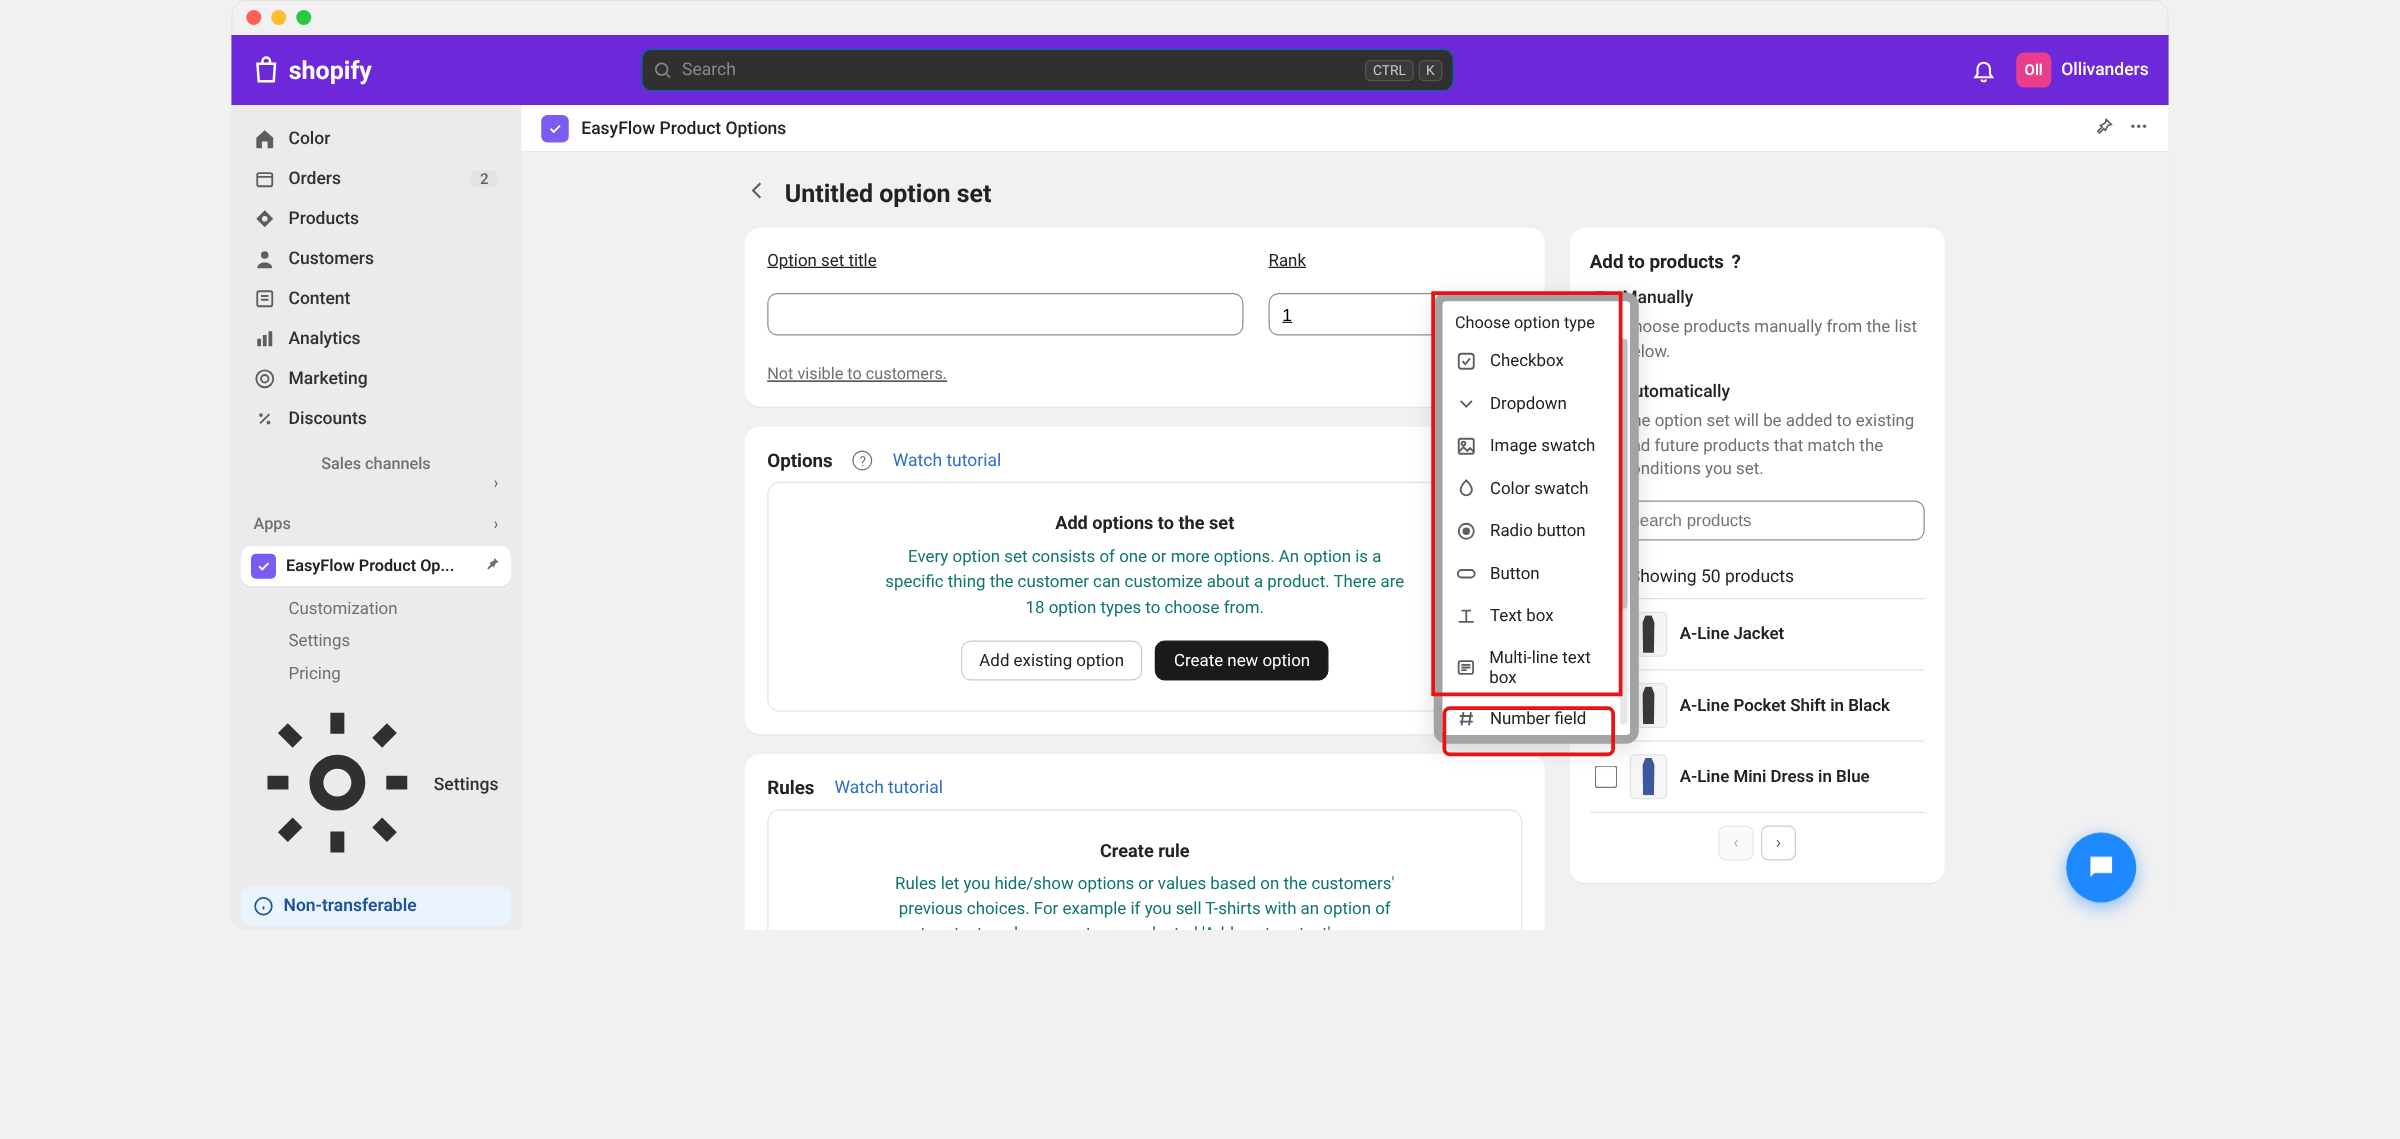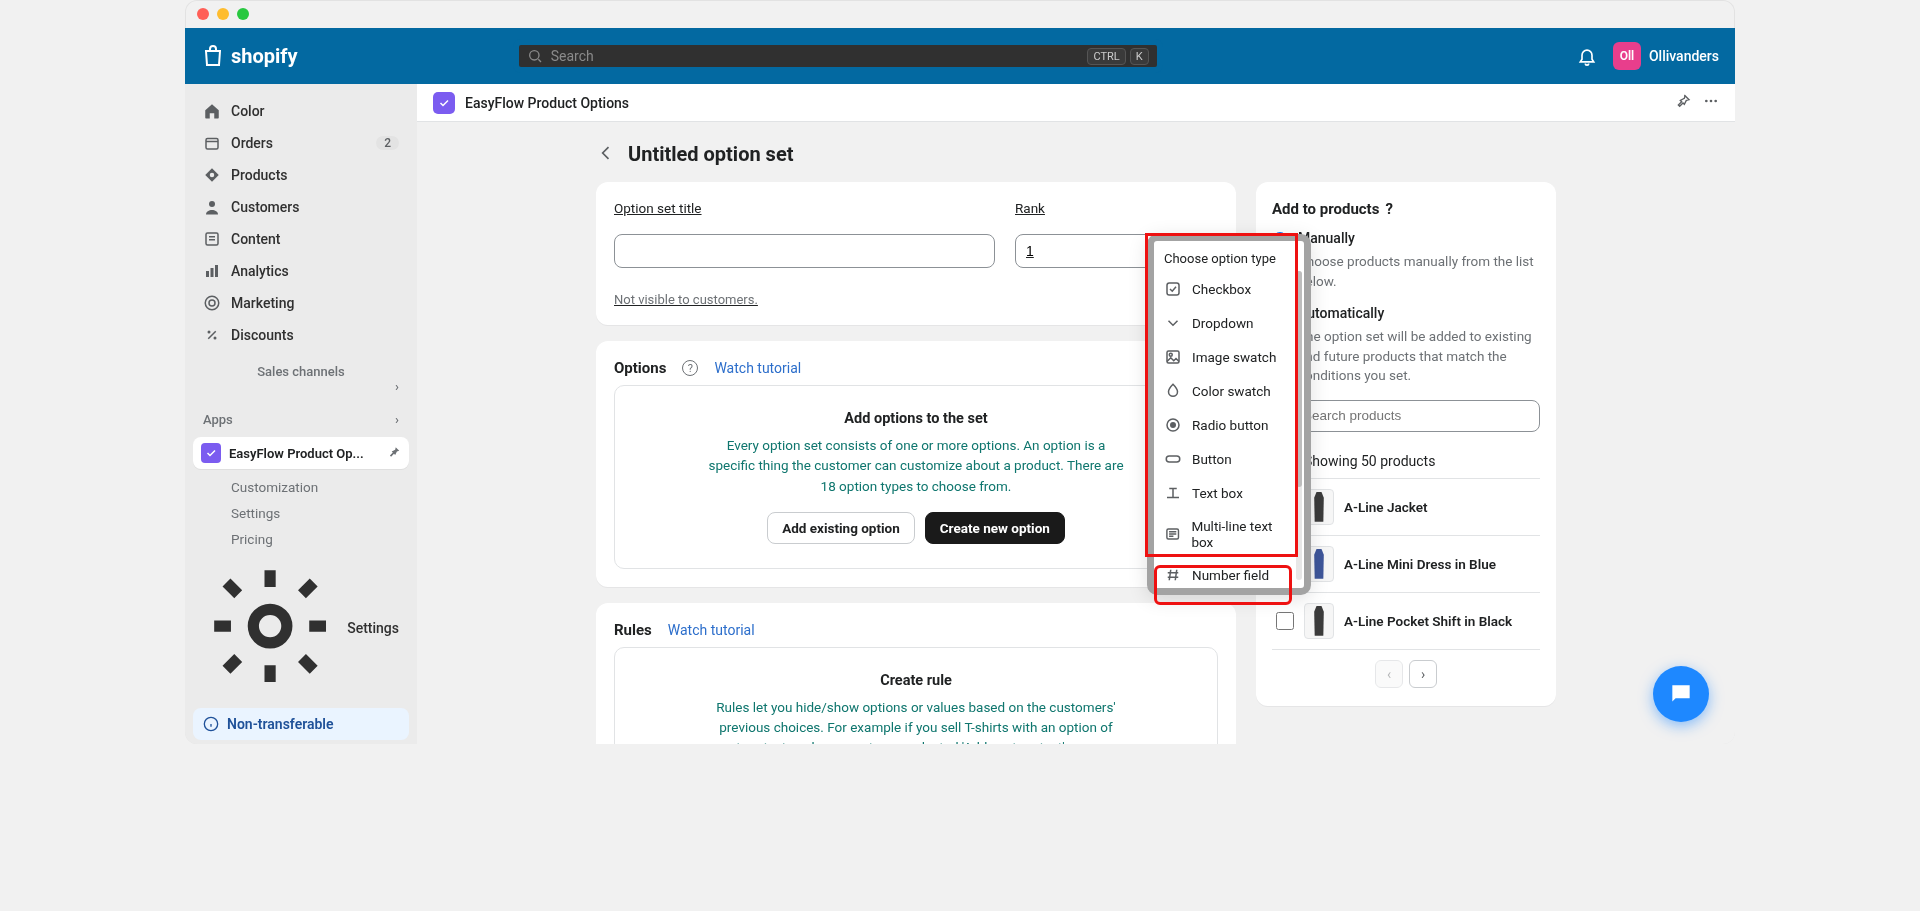--- a/index.html
+++ b/index.html
@@ -8,25 +8,25 @@
 
 
 .mac-window { background: #f1f1f1; border-radius: 12px; overflow: hidden; width: 1550px; height: 744px; margin: 0 auto; position: relative; box-shadow: 0 0 0 1px rgba(0,0,0,0.06) inset; }
 .mac-titlebar { height: 28px; display: flex; align-items: center; padding-left: 12px; gap: 8px; }
 .mac-dot { width: 12px; height: 12px; border-radius: 50%; }
 .mac-dot.red { background: #ff5f57; }
 .mac-dot.yellow { background: #febc2e; }
 .mac-dot.green { background: #28c840; }
 
 
-.topbar { background: #0369a1; height: 56px; display: flex; align-items: center; padding: 0 16px; gap: 16px; }
+.topbar { background: #6d28d9; height: 56px; display: flex; align-items: center; padding: 0 16px; gap: 16px; }
 .logo { display: flex; align-items: center; gap: 6px; color: #fff; font-weight: 700; font-size: 20px; }
 .logo svg { width: 24px; height: 24px; fill: #fff; }
 .search-wrap { flex: 0 0 650px; margin: 0 auto; }
-.search { background: #303030; border: 6px solid #0369a1; border-radius: 8px; height: 34px; display: flex; align-items: center; padding: 0 8px; color: #8a8a8a; gap: 8px; }
+.search { background: #303030; border: 1px solid #0369a1; border-radius: 8px; height: 34px; display: flex; align-items: center; padding: 0 8px; color: #8a8a8a; gap: 8px; }
 .search .kbd { margin-left: auto; display: flex; gap: 4px; }
 .search .kbd span { background: #3a3a3a; border: 1px solid #555; border-radius: 4px; padding: 1px 5px; font-size: 11px; color: #ccc; }
 .topbar-right { margin-left: auto; display: flex; align-items: center; gap: 16px; color: #fff; }
 .bell { width: 20px; height: 20px; color: #fff; }
 .avatar { width: 28px; height: 28px; border-radius: 6px; background: #e83e8c; color: #fff; display: flex; align-items: center; justify-content: center; font-size: 12px; font-weight: 600; }
 .user-name { color: #fff; font-weight: 500; }
 
 
 .layout { display: flex; height: calc(100% - 84px); }
 
@@ -70,21 +70,21 @@
 
 .section-title-row { display: flex; align-items: center; gap: 16px; margin-bottom: 8px; }
 .section-title-row h3 { font-size: 15px; font-weight: 700; }
 .section-title-row .info-icon { width: 16px; height: 16px; border: 1.5px solid #6d7175; border-radius: 50%; display: inline-flex; align-items: center; justify-content: center; font-size: 11px; color: #6d7175; }
 .section-title-row a { color: #2c6ecb; text-decoration: none; font-size: 14px; }
 
 .inner-panel { border: 1px solid #e1e3e5; border-radius: 10px; padding: 24px; text-align: center; }
 .inner-panel h4 { font-size: 14.5px; font-weight: 700; margin-bottom: 8px; }
 .inner-panel p { color: #0f766e; font-size: 13.5px; line-height: 1.5; max-width: 420px; margin: 0 auto 16px; }
 .btn-row { display: flex; gap: 10px; justify-content: center; }
-.btn { height: 32px; padding: 0 14px; border-radius: 8px; font-size: 13.5px; font-weight: 700; display: inline-flex; align-items: center; cursor: pointer; }
+.btn { height: 32px; padding: 0 14px; border-radius: 8px; font-size: 13.5px; font-weight: 400; display: inline-flex; align-items: center; cursor: pointer; }
 .btn.secondary { background: #fff; border: 1px solid #c9cccf; color: #202223; }
 .btn.primary { background: #1a1a1a; border: 1px solid #1a1a1a; color: #fff; }
 
 
 .sidebar-title { font-size: 15px; font-weight: 700; display: flex; align-items: center; gap: 6px; margin-bottom: 12px; }
 .radio-row { display: flex; align-items: flex-start; gap: 10px; margin-bottom: 4px; }
 .radio-row input { margin-top: 2px; width: 16px; height: 16px; }
 .radio-row .rlabel { font-weight: 500; }
 .radio-desc { color: #6d7175; font-size: 13.5px; line-height: 1.45; margin: 4px 0 14px 26px; }
 .search-products { position: relative; margin: 6px 0 12px; }
@@ -381,32 +381,32 @@
               <div id="product-list">
                   <div class="product-row">
     <input type="checkbox" style="">
     <div class="product-img ">
                       <div class="silhouette"></div>
                     </div>
     <span class="product-name">A-Line Jacket</span>
                   </div>
                   <div class="product-row">
     <input type="checkbox" style="">
+    <div class="product-img ">
+                      <div class="silhouette"></div>
+                    </div>
+    <span class="product-name">A-Line Pocket Shift in Black</span>
+                  </div>
+                  <div class="product-row">
+    <input type="checkbox" style="">
     <div class="product-img blue">
                       <div class="silhouette"></div>
                     </div>
     <span class="product-name">A-Line Mini Dress in Blue</span>
                   </div>
-                  <div class="product-row">
-    <input type="checkbox" style="">
-    <div class="product-img ">
-                      <div class="silhouette"></div>
-                    </div>
-    <span class="product-name">A-Line Pocket Shift in Black</span>
-                  </div>
                 </div>
 
               <div class="pager">
                 <div class="pg disabled">‹</div>
                 <div class="pg">›</div>
               </div>
             </div>
           </div>
         </div>
       </div>

